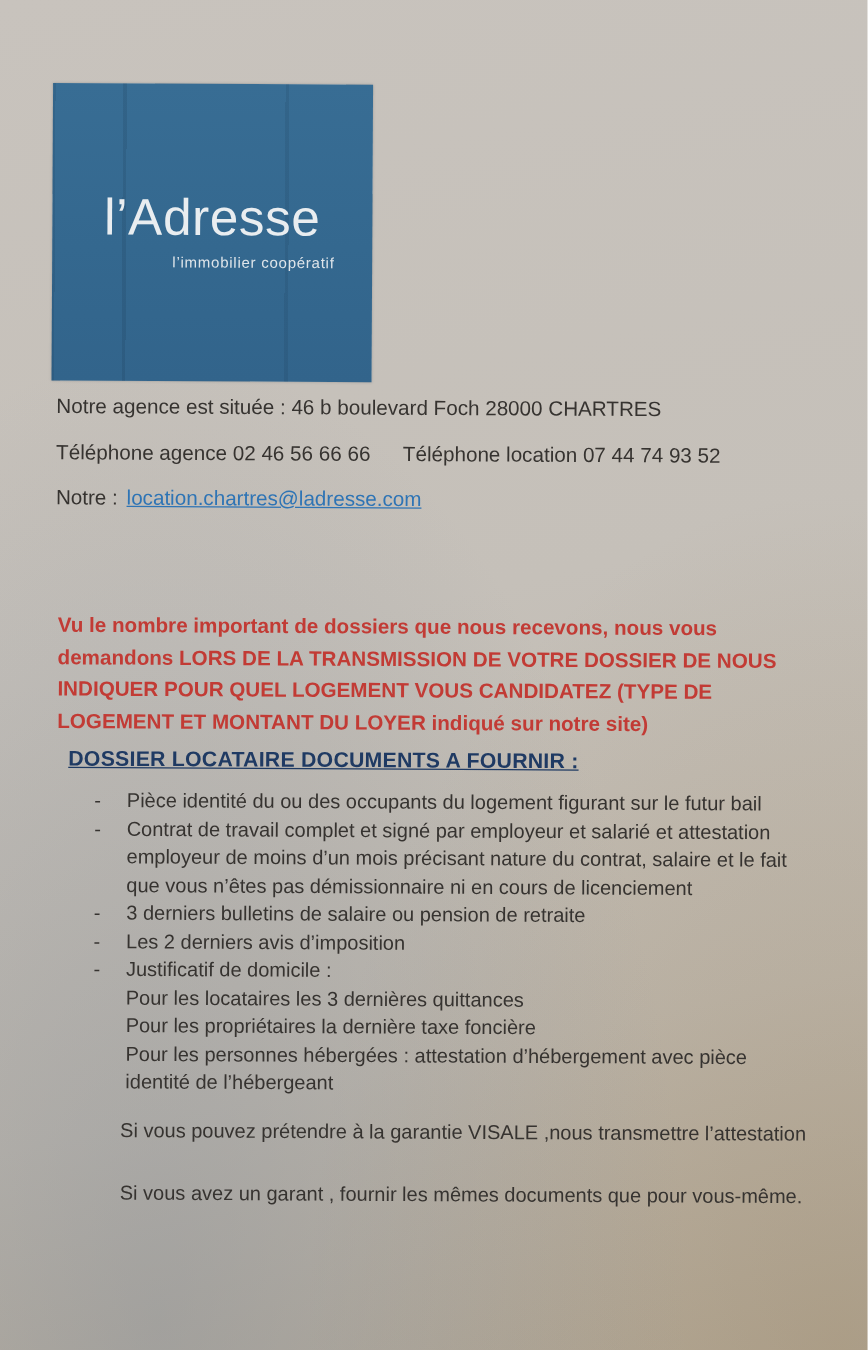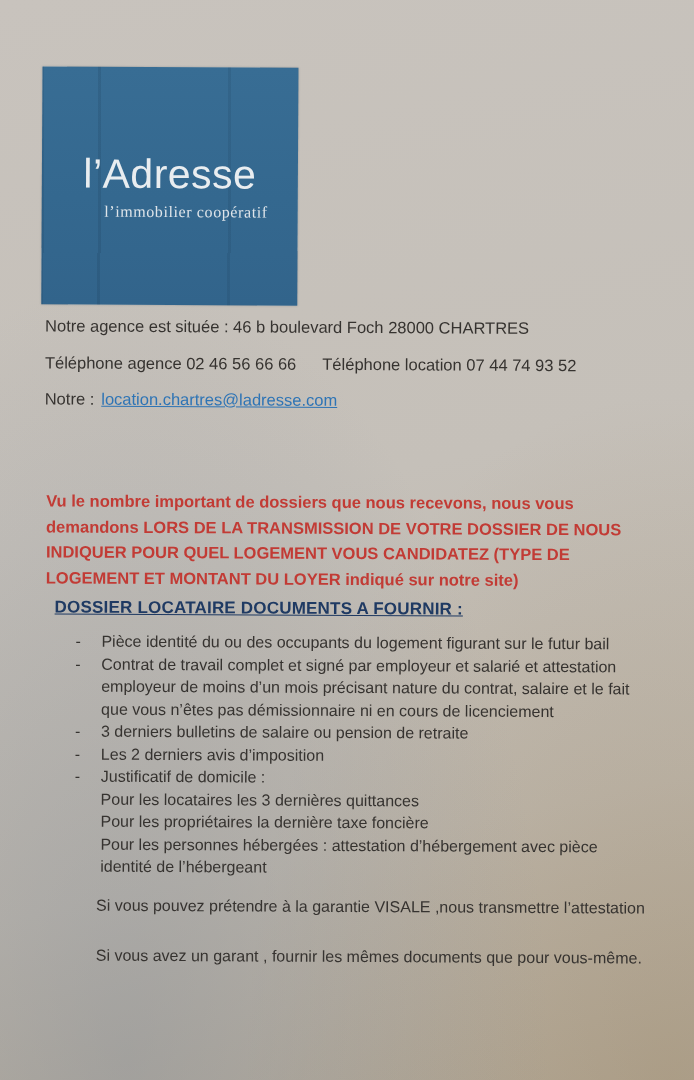--- a/index.html
+++ b/index.html
@@ -27,21 +27,21 @@
         rgba(10,30,50,0.10) 186px 189px, rgba(255,255,255,0) 189px),
       linear-gradient(180deg,#386d94 0%, #34688f 55%, #32648b 100%);
     box-shadow:0 0 2px rgba(60,70,80,0.35);
   }
   .brand{
     position:absolute;left:0;right:0;top:84px;text-align:center;
     color:#e9edf0;font-size:41px;font-weight:400;letter-spacing:0.5px;
   }
   .tagline{
     position:absolute;right:30px;top:136px;
-    color:#dfe5ea;font-size:16px;letter-spacing:0.6px;font-family:Liberation Serif, serif;
+    color:#dfe5ea;font-size:12px;letter-spacing:0.6px;
   }
 
   
   .address{position:absolute;left:44px;top:318px;margin:0;font-size:16.5px;}
   .phones{position:absolute;left:44px;top:355px;margin:0;font-size:16.5px;}
   .phones .gap{display:inline-block;width:26px;}
   .email-line{position:absolute;left:44px;top:391px;margin:0;font-size:16.5px;}
   .email{color:#2e74b5;text-decoration:underline;margin-left:7px;}
 
   

